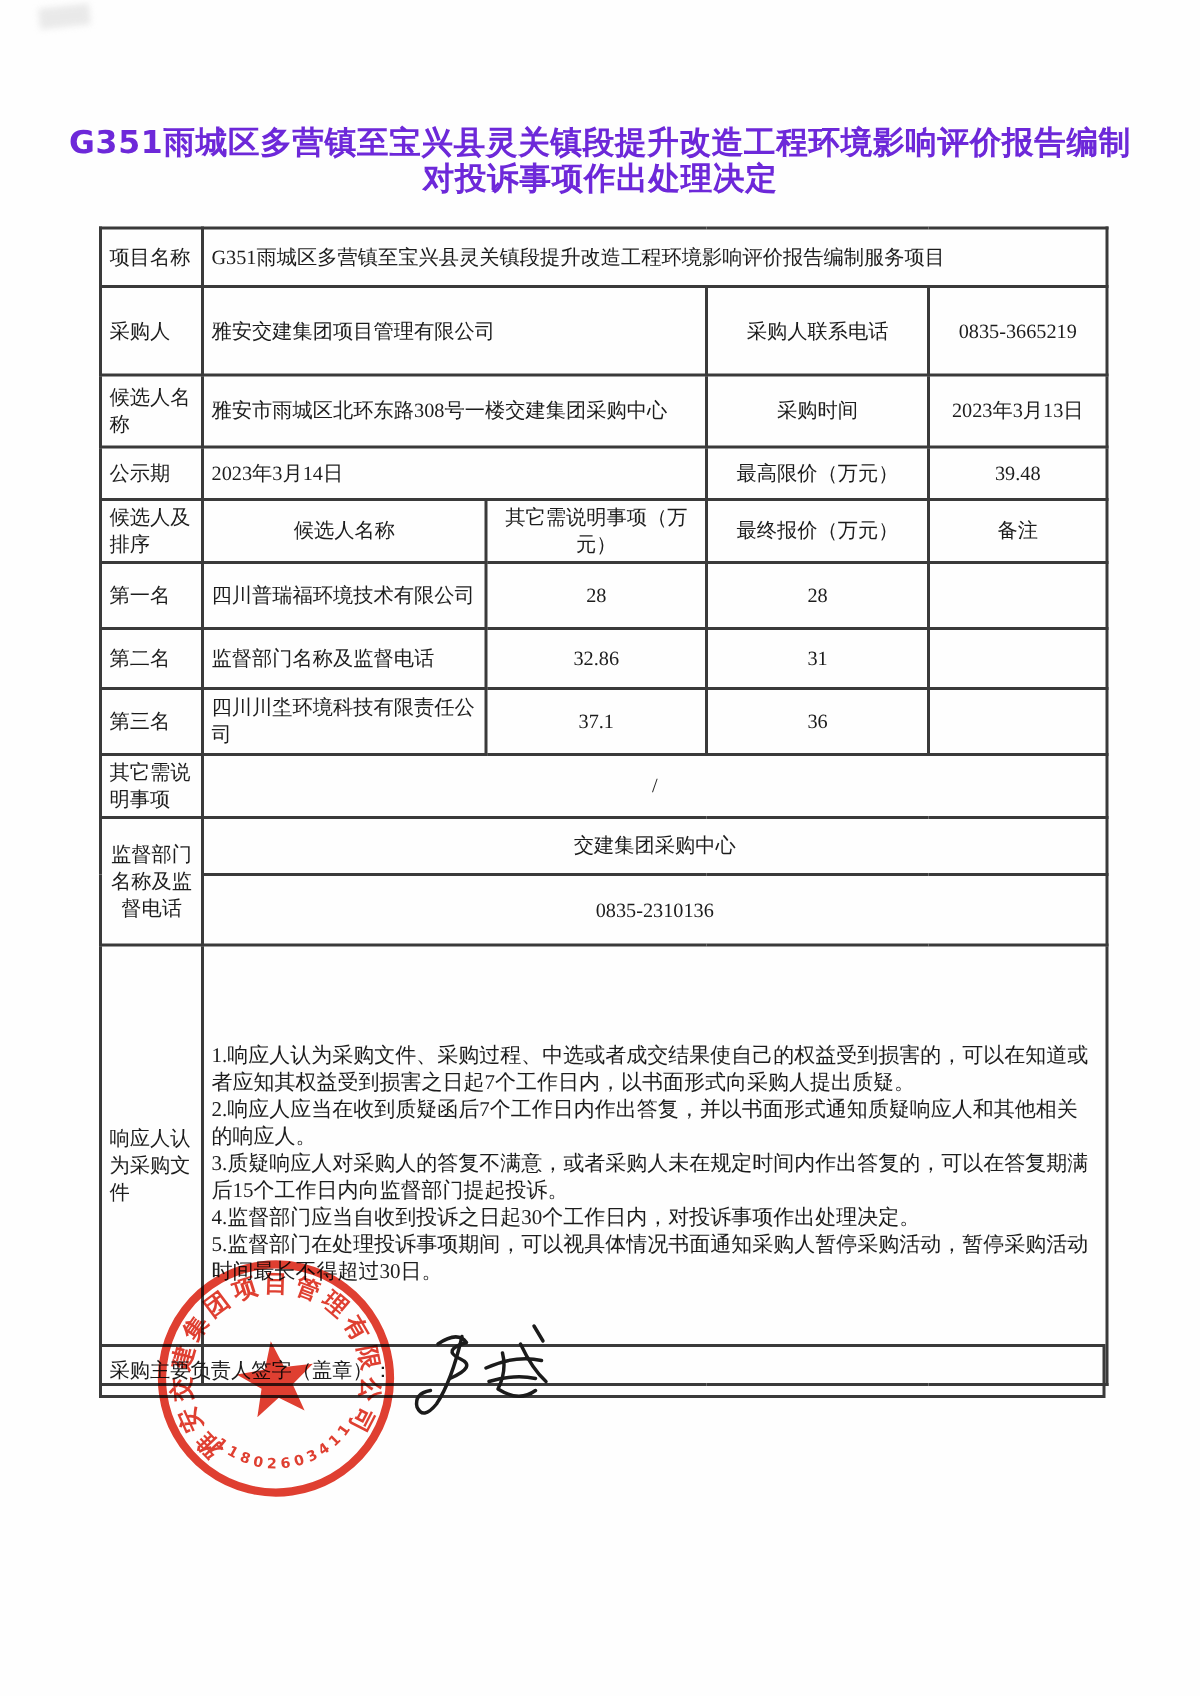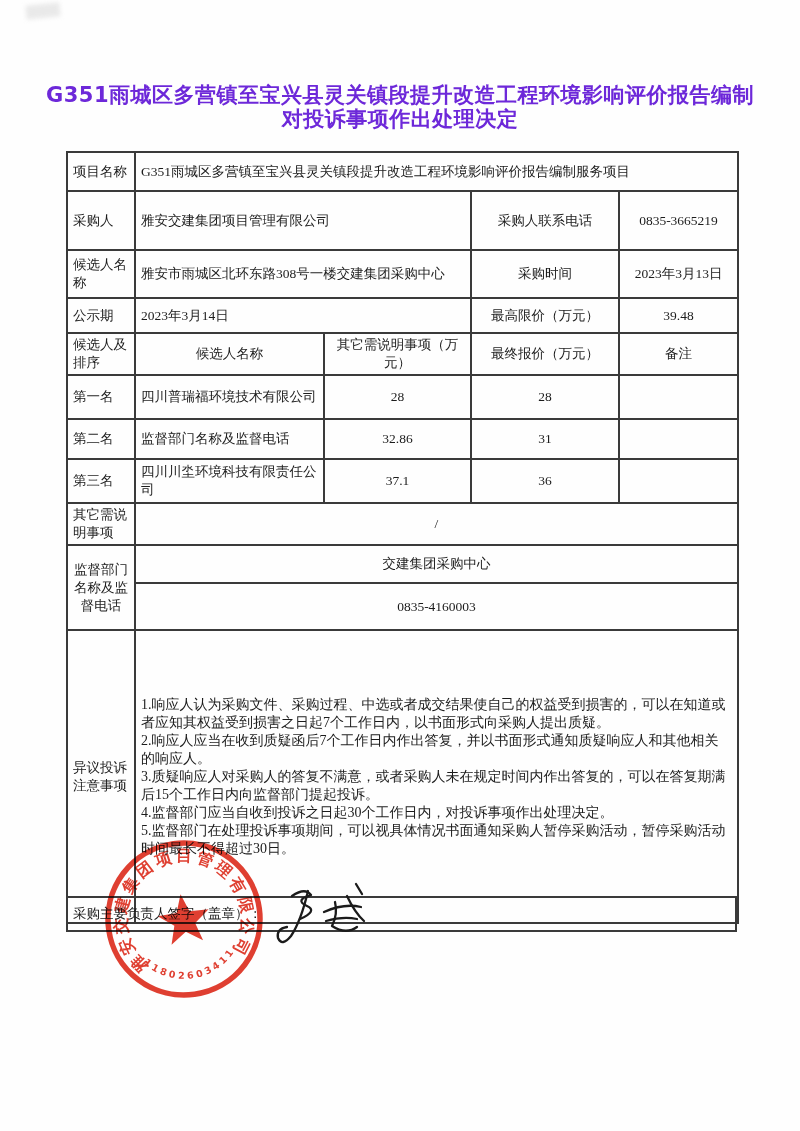--- a/index.html
+++ b/index.html
@@ -102,24 +102,24 @@
     </tr>
     <tr class="h36">
       <td class="lab lft">其它需说明事项</td>
       <td class="ctr" colspan="4">/</td>
     </tr>
     <tr class="h38">
       <td class="lab ctr" rowspan="2">监督部门名称及监督电话</td>
       <td class="ctr" colspan="4">交建集团采购中心</td>
     </tr>
     <tr class="h47">
-      <td class="ctr" colspan="4">0835-4160003</td>
+      <td class="ctr" colspan="4">0835-2310136</td>
     </tr>
     <tr class="h293">
-      <td class="lab lft">异议投诉注意事项</td>
+      <td class="lab lft">响应人认为采购文件</td>
       <td class="objection-cell lft" colspan="4">
         <p>1.响应人认为采购文件、采购过程、中选或者成交结果使自己的权益受到损害的，可以在知道或者应知其权益受到损害之日起7个工作日内，以书面形式向采购人提出质疑。</p>
         <p>2.响应人应当在收到质疑函后7个工作日内作出答复，并以书面形式通知质疑响应人和其他相关的响应人。</p>
         <p>3.质疑响应人对采购人的答复不满意，或者采购人未在规定时间内作出答复的，可以在答复期满后15个工作日内向监督部门提起投诉。</p>
         <p>4.监督部门应当自收到投诉之日起30个工作日内，对投诉事项作出处理决定。</p>
         <p>5.监督部门在处理投诉事项期间，可以视具体情况书面通知采购人暂停采购活动，暂停采购活动时间最长不得超过30日。</p>
       </td>
     </tr>
   </tbody>
     </table>

